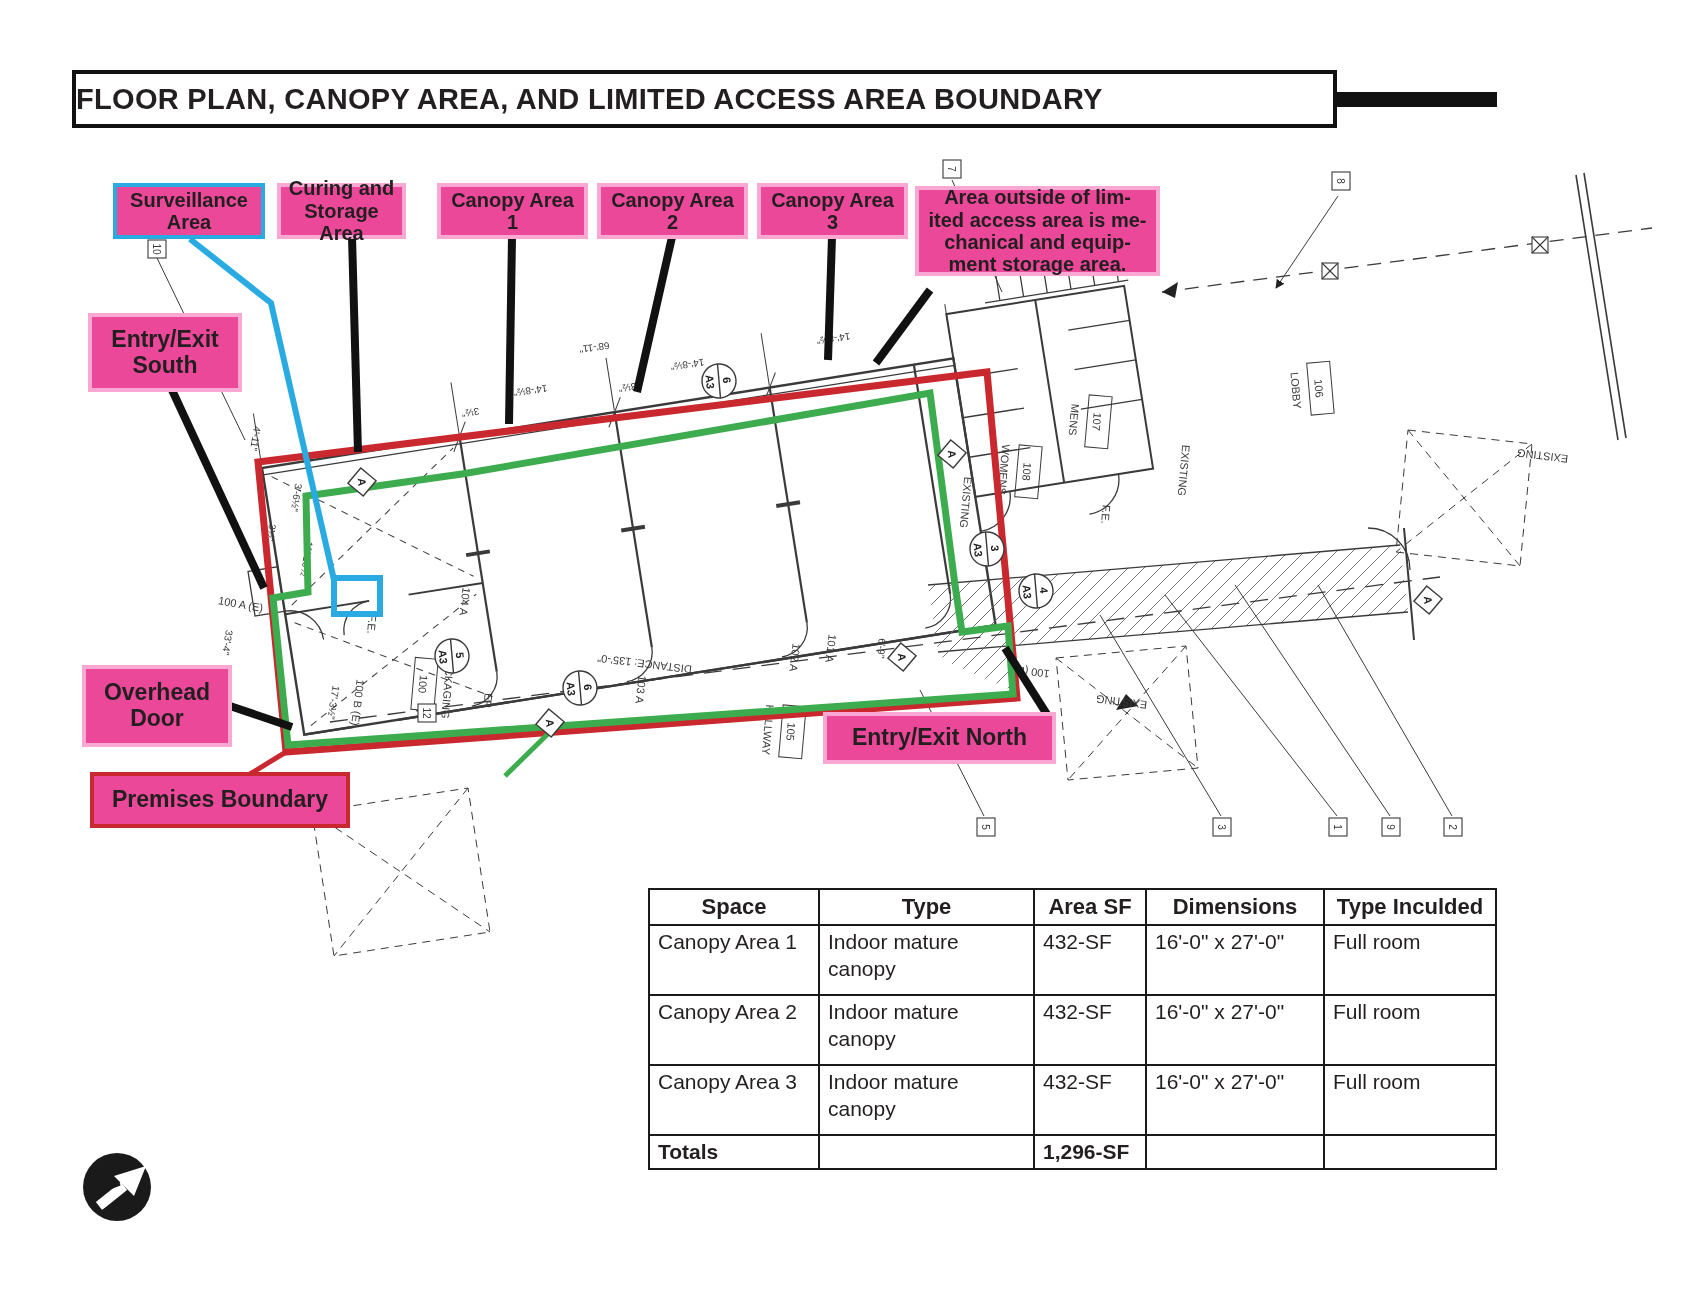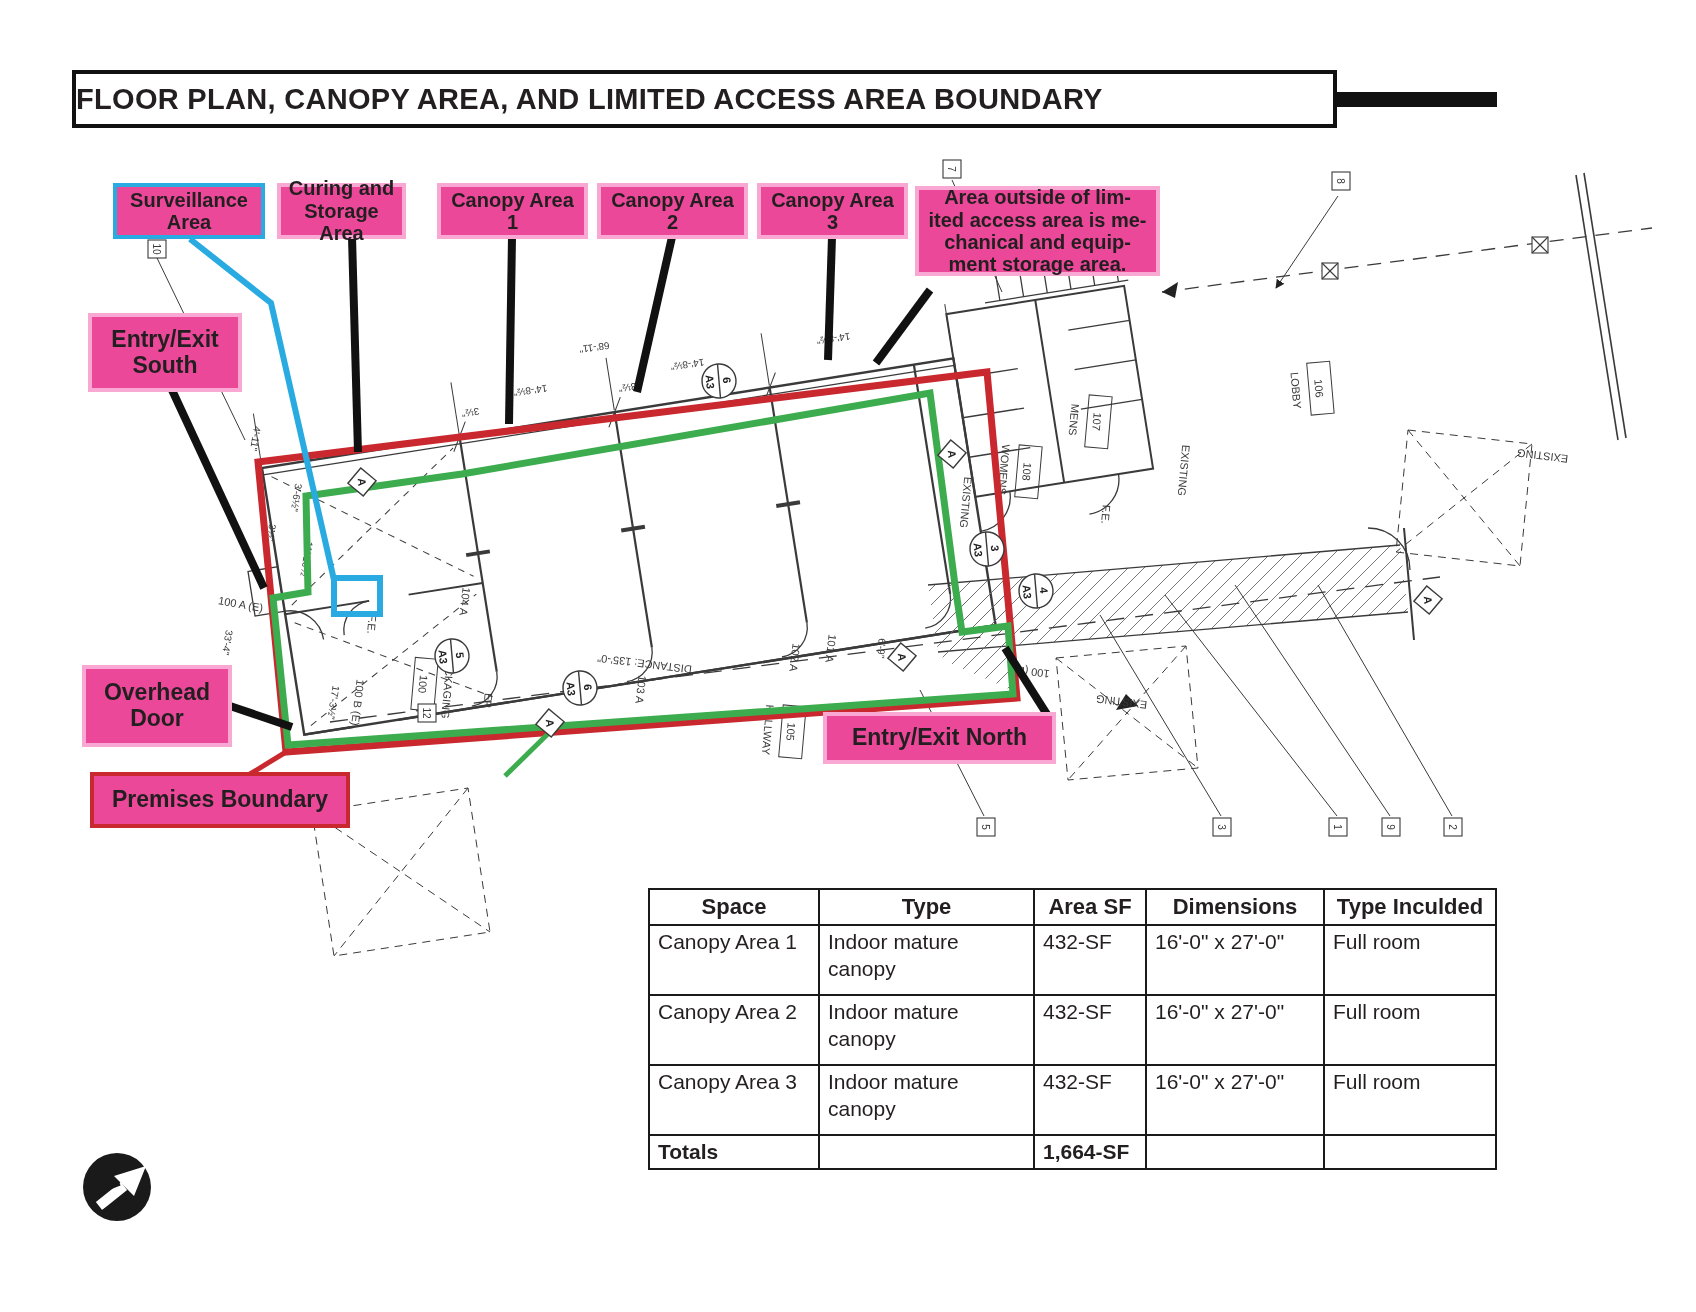--- a/index.html
+++ b/index.html
@@ -413,20 +413,20 @@
     <tr>
       <td>Canopy Area 3</td>
       <td>Indoor mature canopy</td>
       <td>432-SF</td>
       <td>16'-0" x 27'-0"</td>
       <td>Full room</td>
     </tr>
     <tr class="totals">
       <td>Totals</td>
       <td></td>
-      <td>1,664-SF</td>
+      <td>1,296-SF</td>
       <td></td>
       <td></td>
     </tr>
   </tbody>
 </table>
 
 </div>
 
 </body></html>

